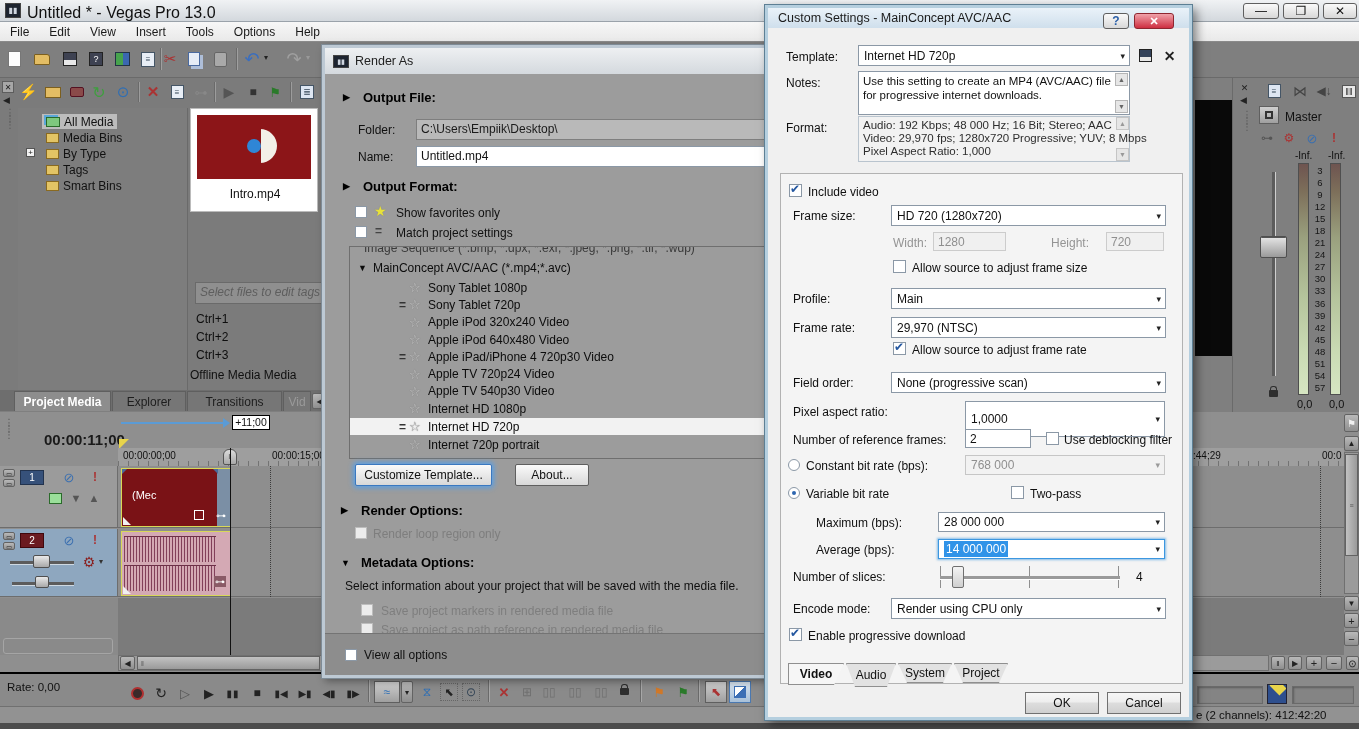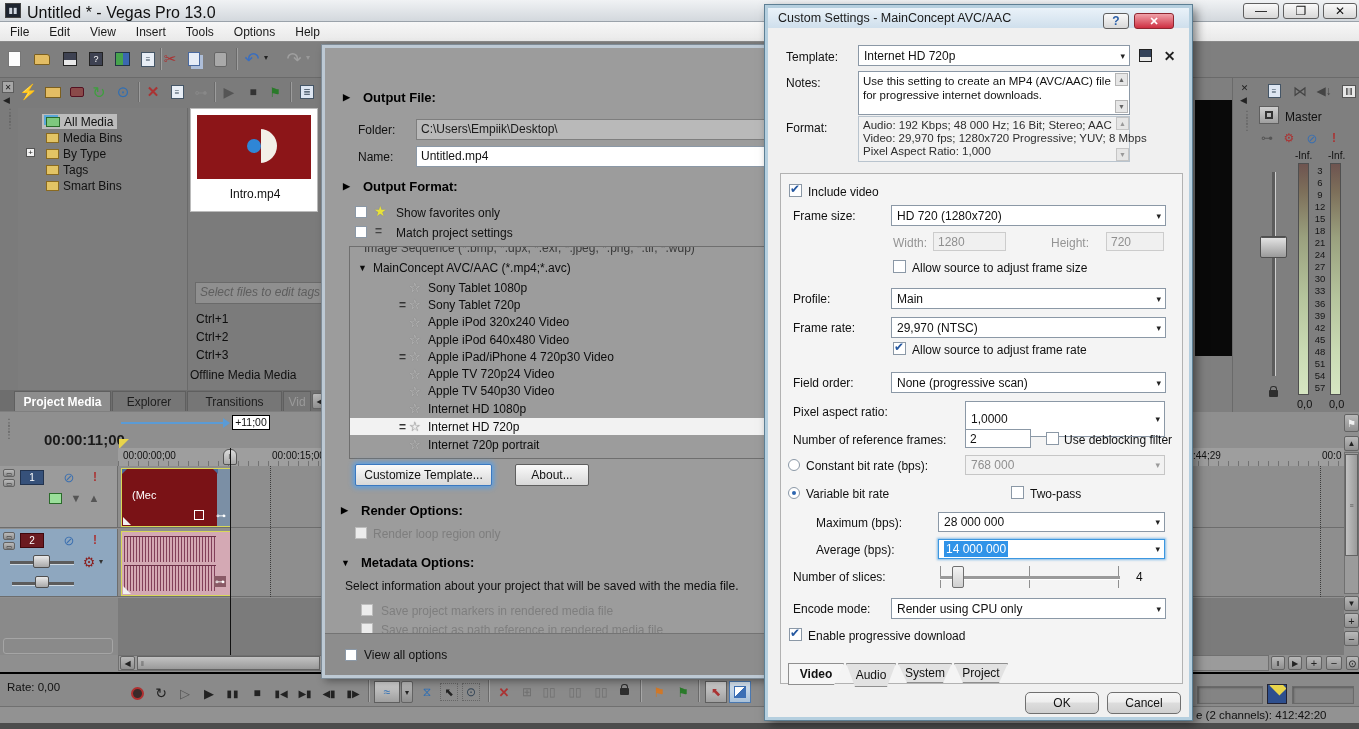--- a/index.html
+++ b/index.html
@@ -12,21 +12,21 @@
 .combo{position:absolute;background:#fff;border:1px solid #8b98a6;font-size:12px;display:flex;align-items:center;padding:0 18px 0 5px;white-space:nowrap;overflow:hidden}
 .combo.dis{background:#f2f2f2;border-color:#c6c6c6;color:#8f8f8f}
 .combo.focus{border-color:#3c97e0;box-shadow:0 0 2px 1px rgba(60,150,224,.6)}
 .cb{position:absolute;width:13px;height:13px;background:#fff;border:1px solid #8b98a6}
 .cb.on::after{content:"✔";position:absolute;left:0px;top:-3px;font-size:12px;color:#2457a0}
 .cb.dis{background:#ececec;border-color:#bdbdbd}
 .rad{position:absolute;width:12px;height:12px;border-radius:50%;background:#fff;border:1px solid #8b98a6}
 .rad.on::after{content:"";position:absolute;left:3px;top:3px;width:4px;height:4px;border-radius:50%;background:#2e66b0}
 .inp{position:absolute;background:#fff;border:1px solid #8b98a6;font-size:12px;padding:2px 4px;white-space:nowrap;overflow:hidden}
 .inp.dis{background:#f0f0f0;border-color:#cccccc;color:#8f8f8f}
-.w7btn{position:absolute;background:linear-gradient(#f6f6f6,#eeeeee 45%,#dddddd 50%,#cfcfcf);border:1px solid #707070;border-radius:5px;font-size:12px;display:flex;align-items:center;justify-content:center}
+.w7btn{position:absolute;background:linear-gradient(#f6f6f6,#eeeeee 45%,#dddddd 50%,#cfcfcf);border:1px solid #707070;border-radius:0;font-size:12px;display:flex;align-items:center;justify-content:center}
 .gbtn{position:absolute;background:linear-gradient(#fafafa,#d8d8d8);border:1px solid #5f5f5f;border-radius:2px;font-size:12px;display:flex;align-items:center;justify-content:center;color:#111}
 .tbtn{position:absolute;width:24px;height:24px;display:flex;align-items:center;justify-content:center;font-size:15px;border-radius:2px}
 .pbtn{position:absolute;display:flex;align-items:center;justify-content:center;color:#222}
 .sep{position:absolute;width:1px;background:#6a6a6a;box-shadow:1px 0 0 rgba(255,255,255,.25)}
 .sbtn{position:absolute;background:linear-gradient(#b9b9b9,#8f8f8f);border:1px solid #636363;display:flex;align-items:center;justify-content:center;font-size:8px;color:#222;border-radius:2px}
 .trow{height:17px;display:flex;align-items:center;font-size:12px;color:#0c0c0c}
 .trow .eq{width:19px;text-align:right;color:#333;font-weight:bold;padding-right:3px}
 .trow .st{width:19px;color:#d6d6d6;text-shadow:0 0 1px #555;font-size:13px}
 .trow .tl{white-space:nowrap}
 .fline{font-size:11.5px;color:#2e2e2e;line-height:13px;white-space:nowrap}
@@ -451,20 +451,24 @@
       </div>
     <div class="a" style="left:1292px;top:12px;width:62px;height:18px;background:#848484;border:1px solid #6a6a6a;box-shadow:inset 1px 1px 2px rgba(0,0,0,.3)"></div>
   </div>
 
   <div class="a" style="left:0;top:706px;width:1359px;height:17px;background:#929292;border-top:1px solid #707070">
     <span class="lbl" style="left:1196px;top:2px;font-size:11.5px">e (2 channels): 412:42:20</span>
   </div>
   <div class="a" style="left:0;top:723px;width:1359px;height:6px;background:#4c4c4c"></div>
 
   <div class="a" style="left:322px;top:45px;width:458px;height:633px;background:#9c9c9c;border:3px solid #bdc9d4;box-shadow:0 0 0 1px #7e8b96,3px 3px 8px rgba(0,0,0,.4);z-index:40">
+    <div class="a" style="left:0;top:0;width:452px;height:26px;background:linear-gradient(#eef0f2,#d4d9de);display:flex;align-items:center">
+      <span style="width:16px;height:13px;background:#1d2430;border:1px solid #444;margin:0 6px 0 8px;color:#cfd6e0;font-size:7px;text-align:center;line-height:12px">▮▮</span>
+      <span class="a" style="position:static;font-size:12.5px;color:#222">Render As</span>
+    </div>
     <div class="hdr" style="left:38px;top:42px"><span style="position:absolute;left:-20px;top:2px;font-size:9px">▶</span><span>Output File:</span></div>
     <span class="lbl" style="left:33px;top:75px">Folder:</span>
     <div class="inp" style="left:91px;top:71px;width:364px;height:21px;background:#b9b9b9;border-color:#7e7e7e;color:#1a1a1a">C:\Users\Empiik\Desktop\</div>
     <span class="lbl" style="left:33px;top:102px">Name:</span>
     <div class="inp" style="left:91px;top:98px;width:364px;height:21px">Untitled.mp4</div>
     <div class="hdr" style="left:38px;top:131px"><span style="position:absolute;left:-20px;top:2px;font-size:9px">▶</span><span>Output Format:</span></div>
     <div class="cb" style="left:30px;top:158px;width:12px;height:12px"></div>
     <span style="position:absolute;left:49px;top:155px;color:#e8e23a;font-size:14px;text-shadow:0 0 1px #777">★</span>
     <span class="lbl" style="left:71px;top:158px">Show favorites only</span>
     <div class="cb" style="left:30px;top:178px;width:12px;height:12px"></div>

